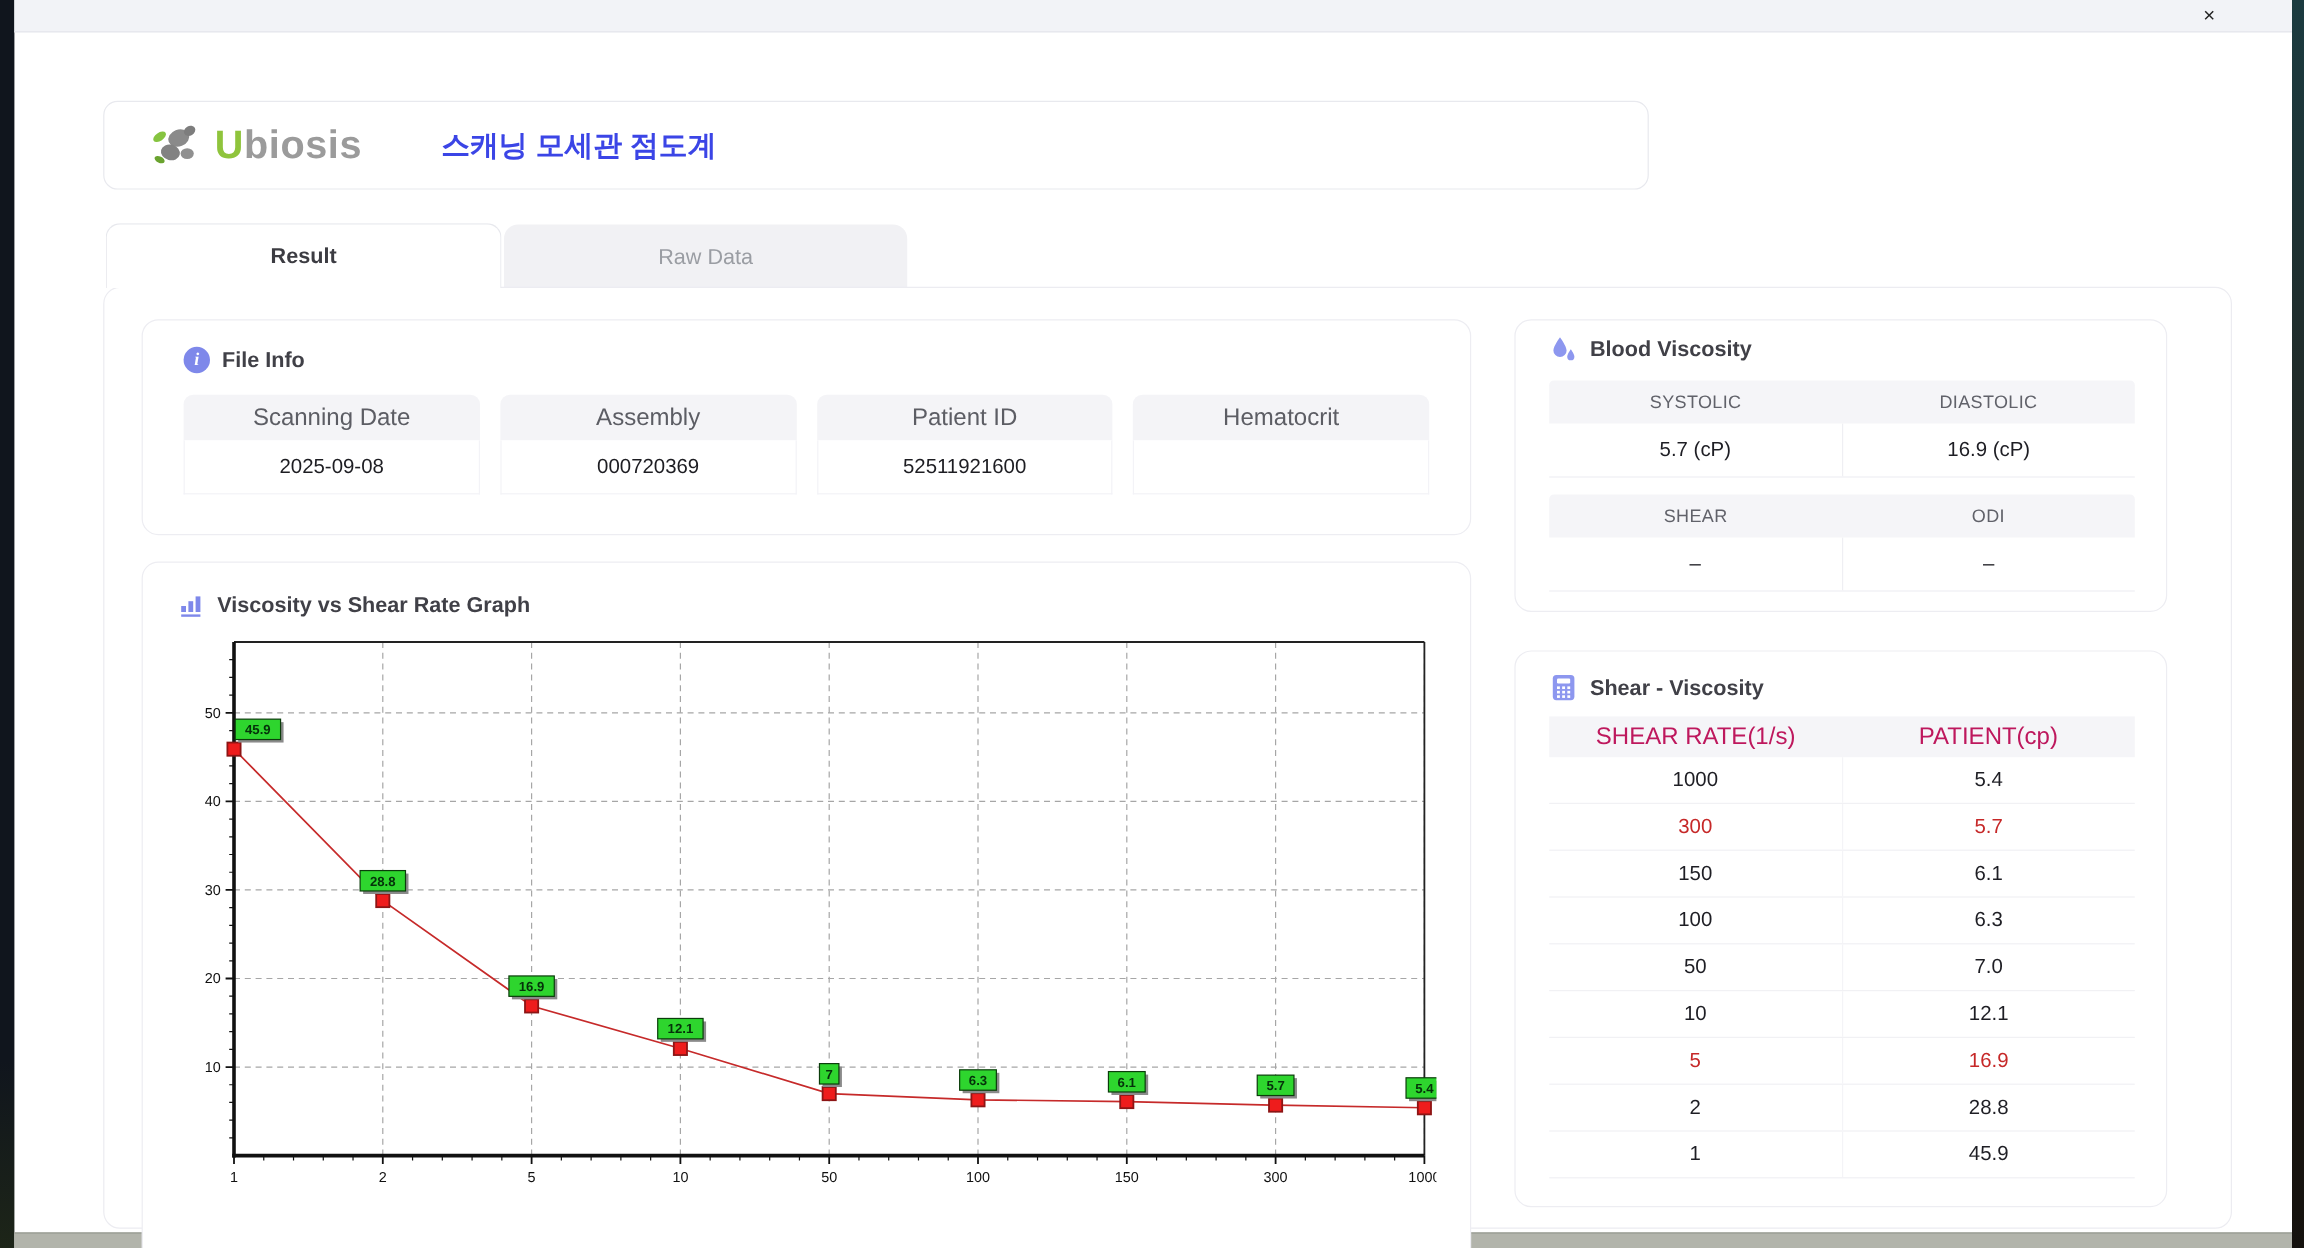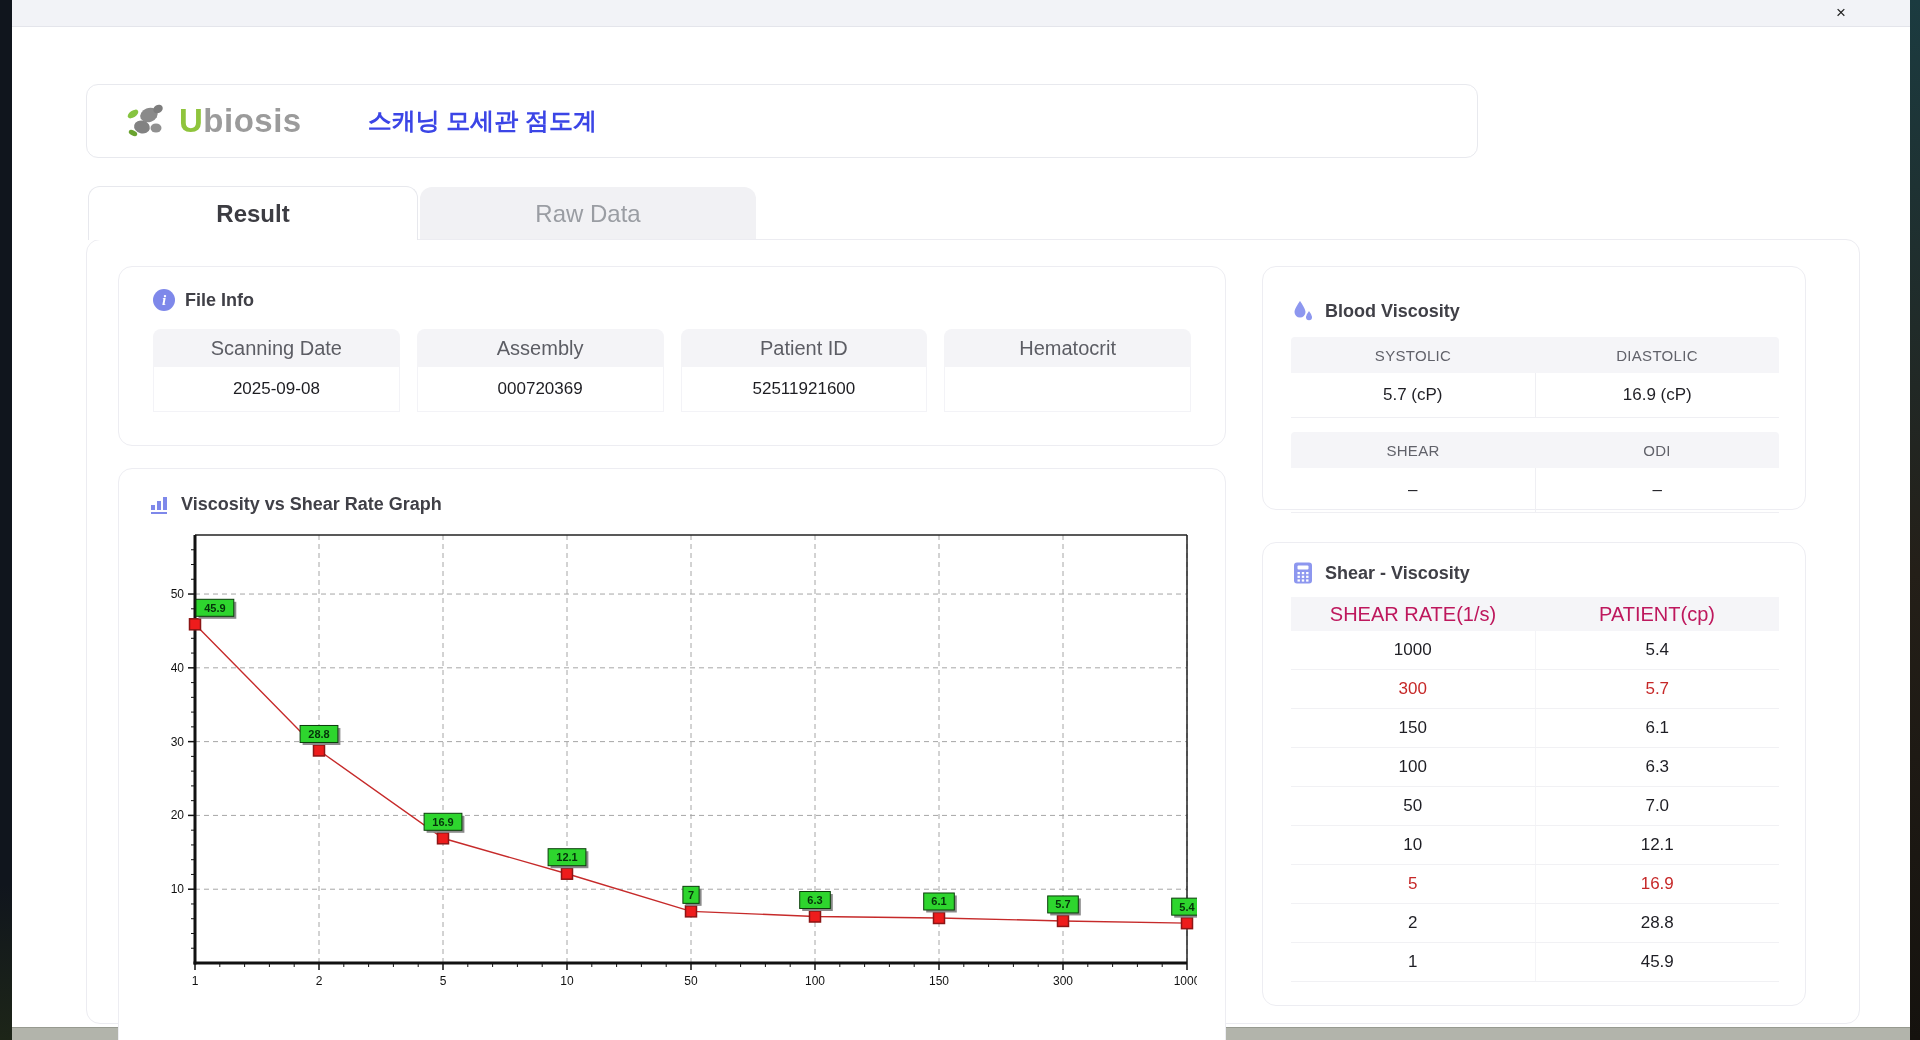--- a/index.html
+++ b/index.html
@@ -13,32 +13,32 @@
   .edge-right{position:absolute;right:0;top:0;width:10px;height:1040px;
     background:linear-gradient(#1b3b40 0%,#241f18 55%,#15120e 100%);}
   .titlebar{position:absolute;left:12px;top:0;width:1898px;height:26px;
     background:#f2f3f7;border-bottom:1px solid #e4e5eb;}
   .close-btn{position:absolute;right:58px;top:2px;width:22px;height:22px;
     font-size:17px;line-height:22px;text-align:center;color:#222;cursor:default;}
   .bottom-strip{position:absolute;left:12px;top:1027px;width:1898px;height:13px;
     background:#b2b4ab;border-top:1px solid #979a90;}
 
   
-  .header-card{position:absolute;left:86px;top:84px;width:1392px;height:74px;
+  .header-card{position:absolute;left:86px;top:84px;width:1288px;height:74px;
     background:#fff;border:1px solid #e8e9ee;border-radius:12px;
     display:flex;align-items:center;padding-left:38px;box-sizing:border-box;}
   .logo{display:flex;align-items:center;gap:8px;}
   .logo-text{font-size:33px;letter-spacing:.5px;}
   .logo-text .u{color:#8fc43c;font-weight:700;}
   .logo-text .rest{color:#9b9b9b;font-weight:600;}
   .app-title{margin-left:66px;font-size:24px;font-weight:700;color:#3b45e6;}
 
   
   .tab{position:absolute;height:54px;display:flex;align-items:center;justify-content:center;
-    font-size:24px;border-radius:12px 12px 0 0;box-sizing:border-box;text-align:right;}
+    font-size:18px;border-radius:12px 12px 0 0;box-sizing:border-box;text-align:right;}
   .tab-result{left:88px;top:186px;width:330px;background:#fff;
     border:1px solid #e7e8ed;border-bottom:none;z-index:3;font-weight:700;color:#3c3c42;}
   .tab-raw{left:420px;top:187px;width:336px;background:#f1f1f4;color:#9a9da3;}
 
   
   .wrapper{position:absolute;left:86px;top:239px;width:1774px;height:785px;
     background:#fff;border:1px solid #ececf1;border-radius:14px;box-sizing:border-box;z-index:1;}
 
   .card{position:absolute;background:#fff;border:1px solid #ededf2;border-radius:14px;
     box-sizing:border-box;z-index:2;}
@@ -57,21 +57,21 @@
   .fi-label{height:38px;background:#f4f4f7;border-radius:8px 8px 0 0;
     display:flex;align-items:center;justify-content:center;font-size:20px;color:#5c5d64;}
   .fi-value{height:44px;background:#fff;border:1px solid #f3f3f7;border-top:none;
     display:flex;align-items:center;justify-content:center;font-size:17px;color:#1d1d22;}
 
   
   .graph-card{left:118px;top:468px;width:1108px;height:707px;padding:24px 30px;}
   #chart-container{position:absolute;left:30px;top:58px;width:1048px;height:470px;}
 
   
-  .bv-card{left:1262px;top:266px;width:544px;height:244px;padding:32px 28px;}
+  .bv-card{left:1262px;top:266px;width:544px;height:244px;padding:12px 28px;}
   .sv-card{left:1262px;top:542px;width:544px;height:464px;padding:18px 28px;}
 
   .bv-table{width:488px;margin-top:14px;}
   .bv-head{display:flex;background:#f5f5f8;height:36px;border-radius:4px 4px 0 0;}
   .bv-head div{flex:1;display:flex;align-items:center;justify-content:center;
     font-size:15px;color:#61626a;letter-spacing:.3px;}
   .bv-vals{display:flex;height:44px;border-bottom:1px solid #efeff3;}
   .bv-vals div{flex:1;display:flex;align-items:center;justify-content:center;
     font-size:17px;color:#1e1e24;}
   .bv-vals div:first-child{border-right:1px solid #efeff3;}

